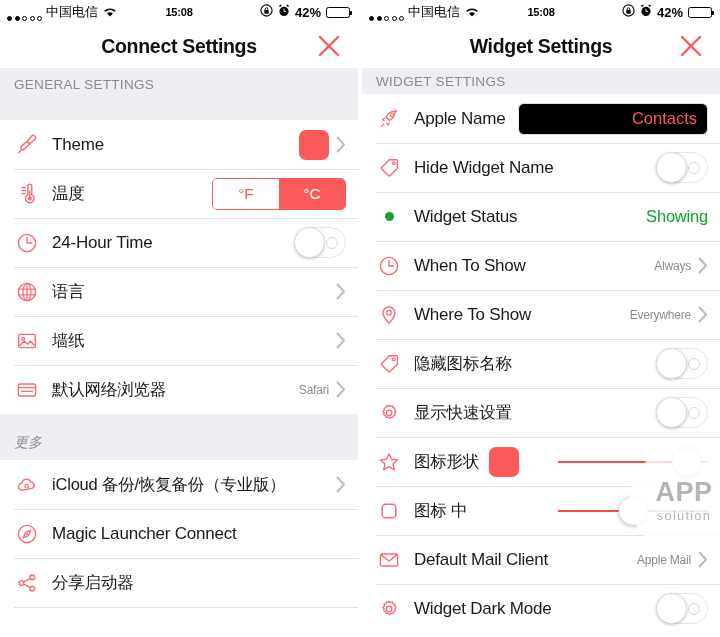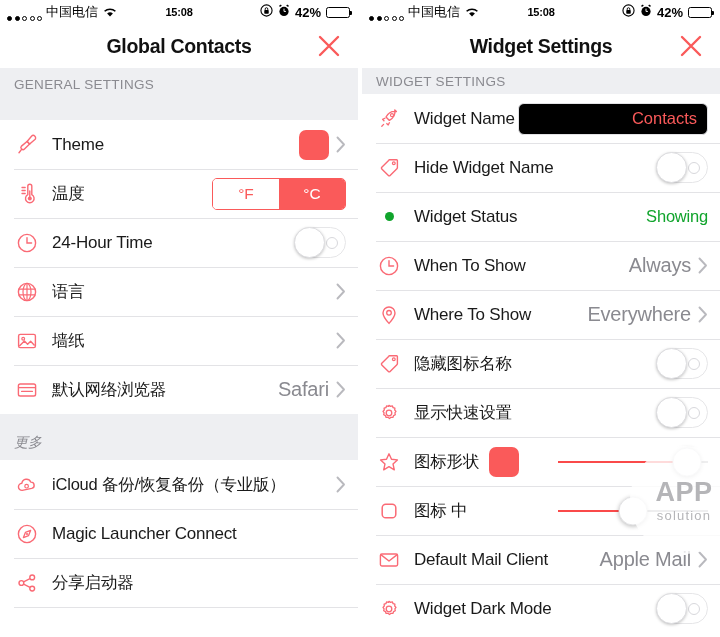--- a/index.html
+++ b/index.html
@@ -96,21 +96,21 @@
     width: 26px; min-width: 26px; height: 26px;
     display: flex; align-items: center; justify-content: center;
     margin-right: 12px;
   }
   .row-label {
     font-size: 17px; color: #1a1a1a; letter-spacing: -0.2px;
     white-space: nowrap;
   }
   .row-label.cn { font-size: 16.5px; }
   .row-value {
-    margin-left: auto; font-size: 20px; color: #8a8a90; letter-spacing: -0.2px;
+    margin-left: auto; font-size: 12px; color: #8a8a90; letter-spacing: -0.2px;
     white-space: nowrap;
   }
   .row-value.green { color: #10a42c; font-size: 16.5px; }
   .chevron { margin-left: 7px; display: flex; align-items: center; }
   .spacer { margin-left: auto; }
 
   
   .swatch {
     width: 30px; height: 30px; border-radius: 7px; background: #fa5a5a;
     margin-left: auto;
@@ -248,21 +248,21 @@
             </svg>
         </span>
         <span>42%</span>
         <span class="battery">
           <span class="battery-fill" style="width:42%"></span>
         </span>
       </div>
     </div>
 
     <div class="navbar">
-      <div class="nav-title">Global Contacts</div>
+      <div class="nav-title">Connect Settings</div>
       <div class="close-btn">
         <svg width="26" height="26" viewBox="0 0 26 26">
             <path d="M4 4 L22 22 M22 4 L4 22" stroke="#fa5a5a" stroke-width="2.4" stroke-linecap="round"></path>
           </svg>
       </div>
     </div>
 
     <div class="section-header tall">GENERAL SETTINGS</div>
 
     <div class="list">
@@ -470,21 +470,21 @@
 
       <div class="row">
         <span class="row-icon">
           <svg width="24" height="24" viewBox="0 0 24 24">
               <path d="M19.4 4.6 c-4.4 -0.8 -8.4 2 -10.4 5.4 l3.4 3.4 c3.4 -2 6.2 -6 5.4 -10.4 z" stroke="#fa6a75" stroke-width="1.4" fill="none" stroke-linejoin="round"></path>
               <circle cx="15" cy="8.2" r="1.5" stroke="#fa6a75" stroke-width="1.2" fill="none"></circle>
               <path d="M8.4 11 L5.6 12.4 L7.4 14.2 M12.6 15.2 L11.2 18 L9.4 16.2" stroke="#fa6a75" stroke-width="1.3" fill="none" stroke-linejoin="round"></path>
               <path d="M6.6 17.4 L4.8 19.2" stroke="#fa6a75" stroke-width="1.3" stroke-linecap="round"></path>
             </svg>
         </span>
-        <span class="row-label">Widget Name</span>
+        <span class="row-label">Apple Name</span>
         <span class="textfield">
           <span>Contacts</span>
         </span>
       </div>
 
       <div class="row">
         <span class="row-icon">
           <svg width="24" height="24" viewBox="0 0 24 24">
               <path d="M12.6 3.8 H19.6 a0.8 0.8 0 0 1 0.8 0.8 v7 a1.6 1.6 0 0 1 -0.5 1.1 l-6.8 6.8 a1.2 1.2 0 0 1 -1.7 0 l-6.6 -6.6 a1.2 1.2 0 0 1 0 -1.7 l6.8 -6.8 a1.6 1.6 0 0 1 1 -0.6 z" stroke="#fa6a75" stroke-width="1.4" fill="none" stroke-linejoin="round"></path>
               <circle cx="16.8" cy="7.2" r="1.4" stroke="#fa6a75" stroke-width="1.2" fill="none"></circle>

